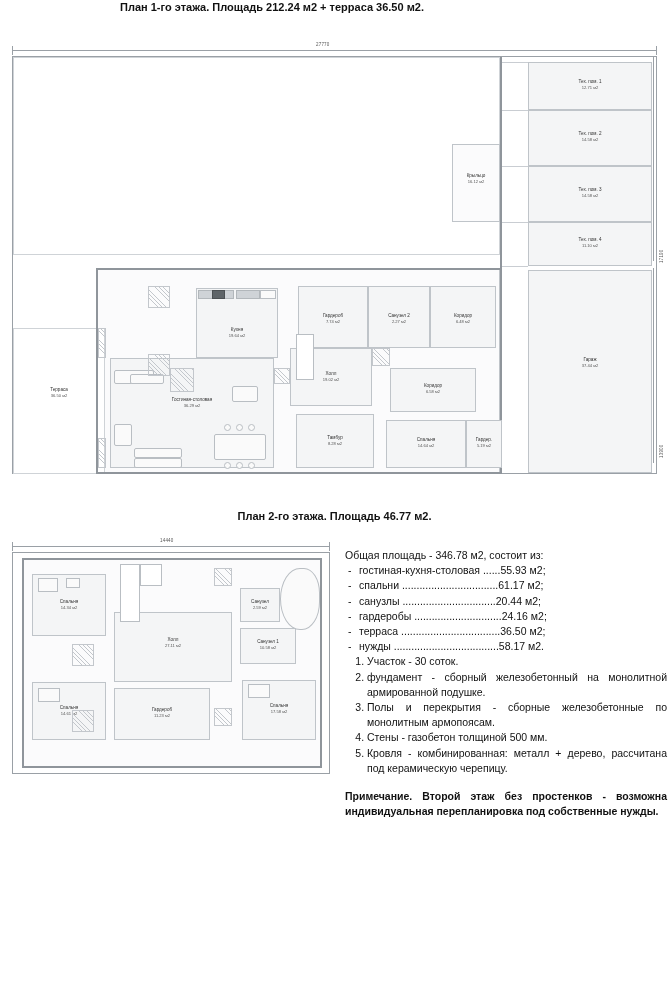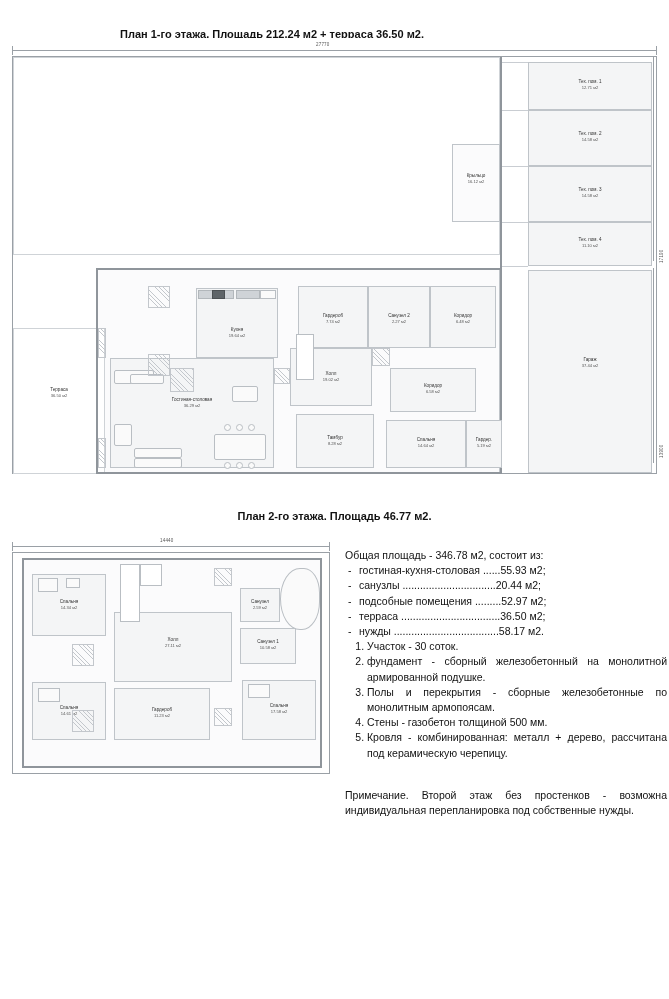--- a/index.html
+++ b/index.html
@@ -14,21 +14,21 @@
     overflow: hidden;
   }
 
   
   .plan-title {
     text-align: center;
     font-size: 11px;
     font-weight: bold;
     color: #111;
   }
-  #title-floor1 { position: absolute; left: 0; top: 28px; width: 532px; padding-left: 12px; }
+  #title-floor1 { position: absolute; left: 0; top: 1px; width: 532px; padding-left: 12px; }
   #title-floor2 { position: absolute; left: 0; top: 510px; width: 669px; }
 
   
   .drawing {
     position: absolute;
     background: #ffffff;
   }
   #floor1-drawing { left: 8px; top: 38px; width: 653px; height: 452px; }
   #floor2-drawing { left: 8px; top: 532px; width: 330px; height: 252px; }
 
@@ -128,22 +128,23 @@
   }
   #info-panel .subhead { margin-top: 9px; }
   #info-panel ol.numlist {
     margin: 0;
     padding-left: 22px;
   }
   #info-panel ol.numlist li {
     text-align: justify;
   }
   #info-panel .note {
-    margin-top: 27px;
+    margin-top: 13px;
     text-align: justify;
+    font-weight: bold;
   }
 </style>
 </head>
 <body>
 
 <div id="title-floor1" class="plan-title">План 1-го этажа. Площадь 212.24 м2 + терраса 36.50 м2.</div>
 
 <div id="floor1-drawing" class="drawing">
 
   <div class="dim-line" style="left:4px; top:12px; width:645px; height:1px;"></div>
@@ -398,22 +399,23 @@
   <div class="wall dark" style="left:14px; top:26px; width:300px; height:2px;"></div>
   <div class="wall dark" style="left:14px; top:234px; width:300px; height:2px;"></div>
   <div class="wall dark" style="left:14px; top:26px; width:2px; height:210px;"></div>
   <div class="wall dark" style="left:312px; top:26px; width:2px; height:210px;"></div>
 </div>
 
 <div id="info-panel">
   <div class="head">Общая площадь - 346.78 м2, состоит из:</div>
   <ul class="dashlist">
     <li>гостиная-кухня-столовая ......55.93 м2;</li>
+    <li>спальни .................................61.17 м2;</li>
     <li>санузлы ................................20.44 м2;</li>
-    <li>подсобные помещения .........52.97 м2;</li>
+    <li>гардеробы ..............................24.16 м2;</li>
     <li>терраса ..................................36.50 м2;</li>
     <li>нужды ....................................58.17 м2.</li>
   </ul>
 
   <ol class="numlist">
     <li>Участок - 30 соток.</li>
     <li>фундамент - сборный железобетонный на монолитной армированной подушке.</li>
     <li>Полы и перекрытия - сборные железобетонные по монолитным армопоясам.</li>
     <li>Стены - газобетон толщиной 500 мм.</li>
     <li>Кровля - комбинированная: металл + дерево, рассчитана под керамическую черепицу.</li>

